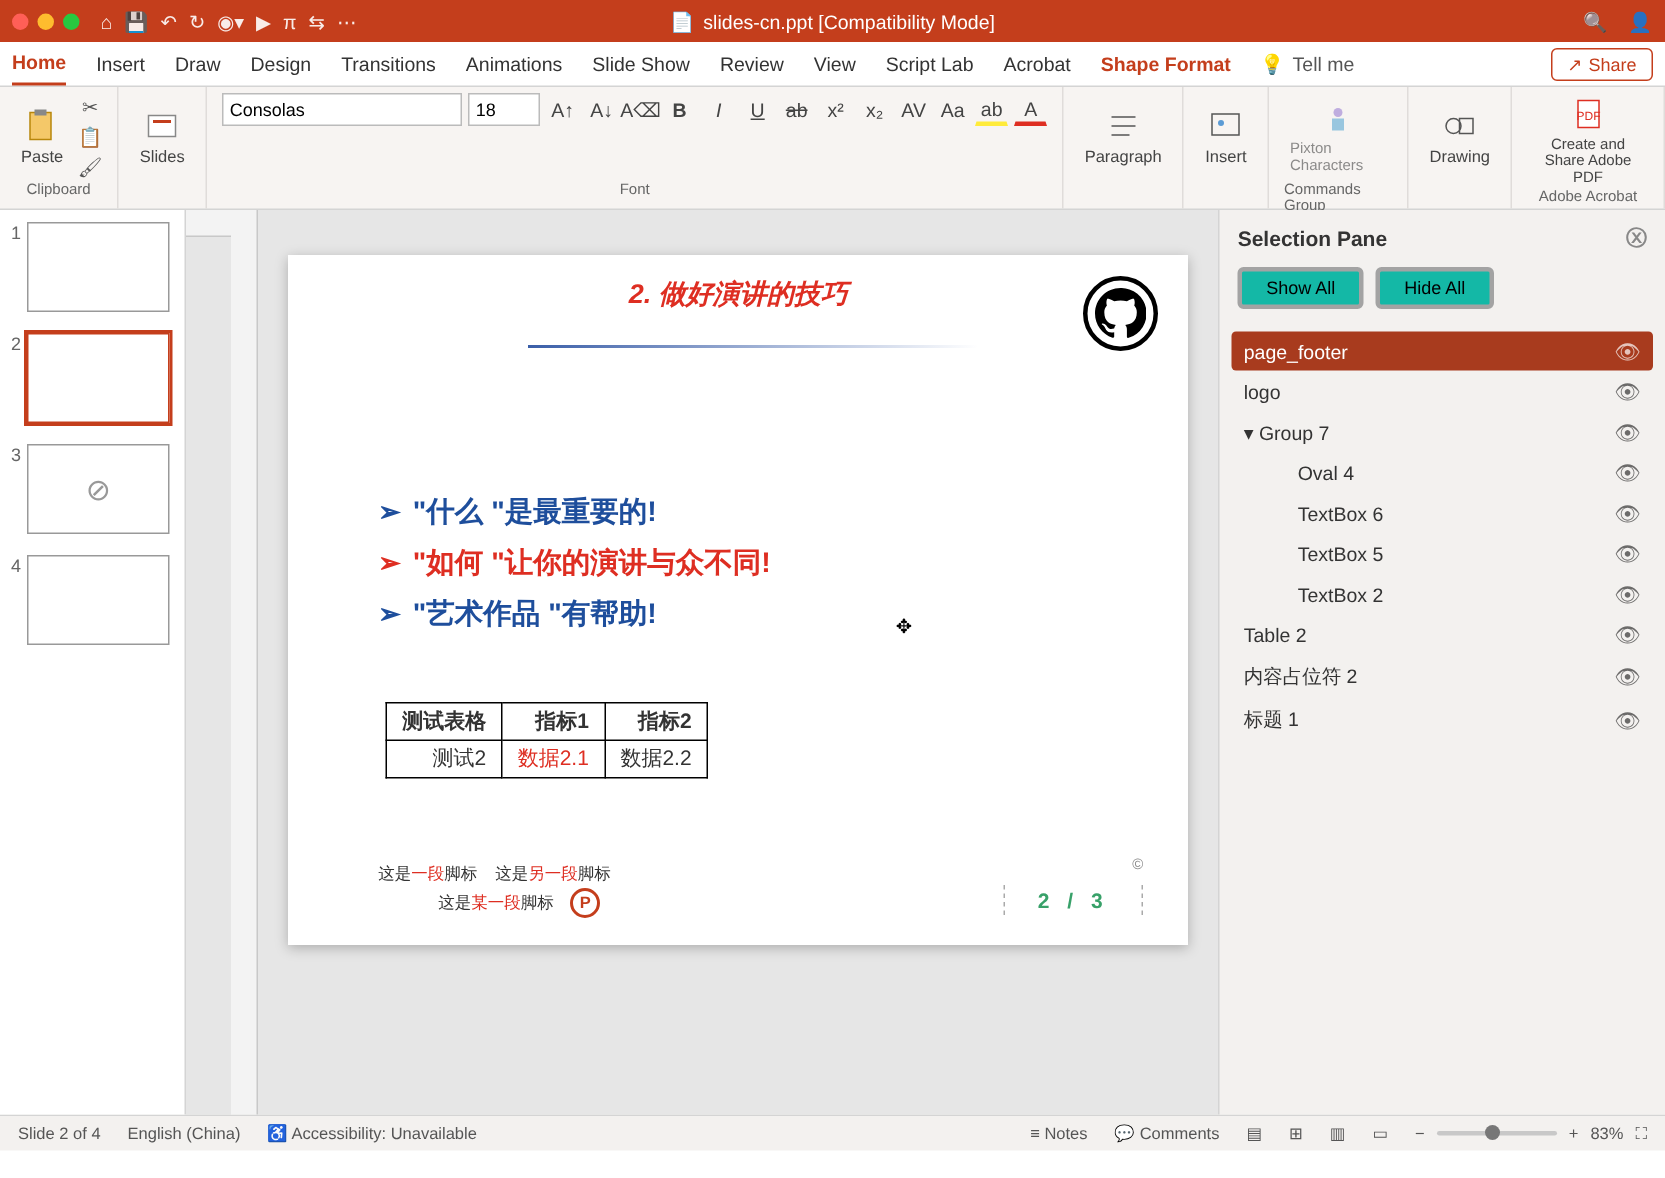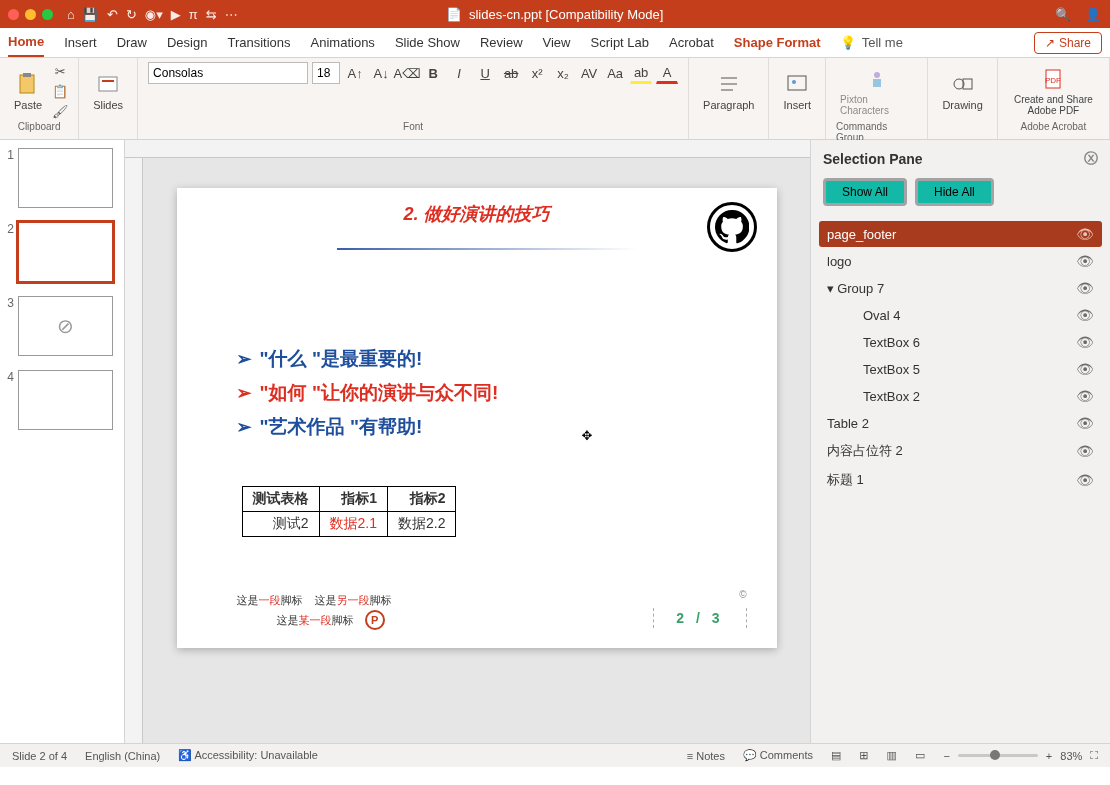--- a/index.html
+++ b/index.html
@@ -21,32 +21,32 @@
 .ribbon { height:82px; background:#f7f4f2; border-bottom:1px solid #d4d4d4; display:flex; }
 .group { display:flex; flex-direction:column; align-items:center; padding:4px 10px; border-right:1px solid #e0dcda; }
 .group-body { flex:1; display:flex; align-items:center; gap:6px; }
 .group-label { font-size:10px; color:#666; height:14px; }
 .bigbtn { display:flex; flex-direction:column; align-items:center; gap:3px; font-size:11px; color:#444; padding:2px 4px;}
 .bigbtn svg,.bigbtn .ico { width:24px; height:24px; }
 .smallcol { display:flex; flex-direction:column; gap:4px; }
 .smico { width:16px; height:16px; display:flex; align-items:center; justify-content:center; font-size:13px; color:#555;}
 .fontsel { height:22px; border:1px solid #bbb; background:#fff; font-size:12px; padding:0 4px; }
 .fontsel.name { width:160px; }
-.fontsel.size { width:28px; }
+.fontsel.size { width:48px; }
 .fontrow { display:flex; gap:4px; }
 .fbtn { width:22px; height:22px; display:flex; align-items:center; justify-content:center; font-size:13px; color:#444; border:1px solid transparent;}
 .underline{text-decoration:underline}
 .strike{text-decoration:line-through}
 .workspace { display:flex; height:603px; }
 .thumbpane { width:125px; background:#fff; border-right:1px solid #d4d4d4; overflow-y:auto; }
 .thumbitem { display:flex; gap:4px; padding:8px 6px 6px 4px; }
 .thumbnum { font-size:12px; color:#666; width:10px; text-align:right;}
 .thumb { width:95px; height:60px; background:#fff; border:1px solid #999; position:relative; font-size:5px; }
 .thumb.sel { outline:2px solid #c43e1c; border-color:#c43e1c;}
-.canvaswrap { flex:1; background:#e6e6e6; display:flex; flex-direction:column; position:relative; }
+.canvaswrap { flex:1; background:#e6e6e6; display:flex; flex-direction:row; position:relative; }
 .ruler-h { height:18px; background:#f3f3f3; border-bottom:1px solid #c8c8c8; font-size:8px; color:#555; display:flex; align-items:center; padding-left:30px; letter-spacing:14px;}
 .canvas-inner { flex:1; display:flex; }
 .ruler-v { width:18px; background:#f3f3f3; border-right:1px solid #c8c8c8; font-size:8px; color:#555; display:flex; flex-direction:column; align-items:center; padding-top:20px; gap:30px;}
 .slidearea { flex:1; overflow:auto; display:flex; align-items:flex-start; justify-content:center; padding:30px 20px;}
 .slide { width:600px; height:460px; background:#fff; box-shadow:0 2px 8px rgba(0,0,0,.25); position:relative; padding:20px 30px;}
 .slide-title { position:absolute; top:14px; left:50%; transform:translateX(-50%); color:#de2e22; font-weight:bold; font-size:18px; font-style:italic;}
 .ghlogo { position:absolute; top:14px; right:20px; width:50px; height:50px; border:3px solid #000; border-radius:50%; display:flex; align-items:center; justify-content:center;}
 .slide-line { position:absolute; top:60px; left:160px; width:300px; height:2px; background:linear-gradient(90deg,#3a5ea8,#fff);}
 .bullets { position:absolute; top:150px; left:60px; font-size:19px; font-weight:bold;}
 .bullet { margin:8px 0; display:flex; align-items:center; gap:8px;}

